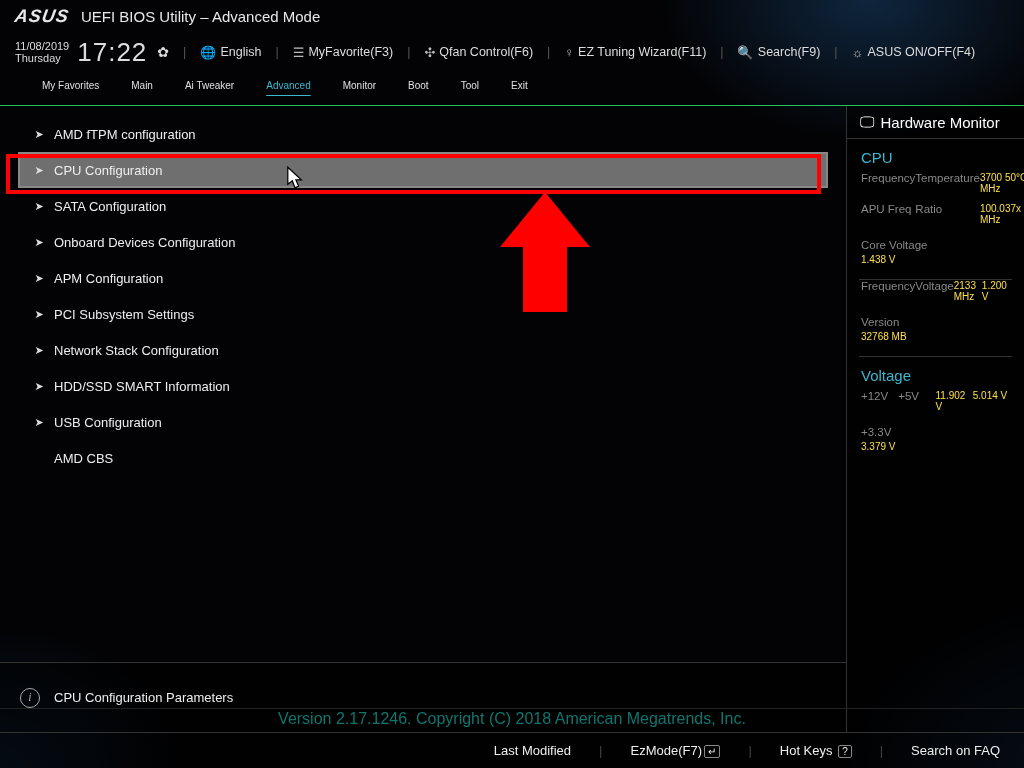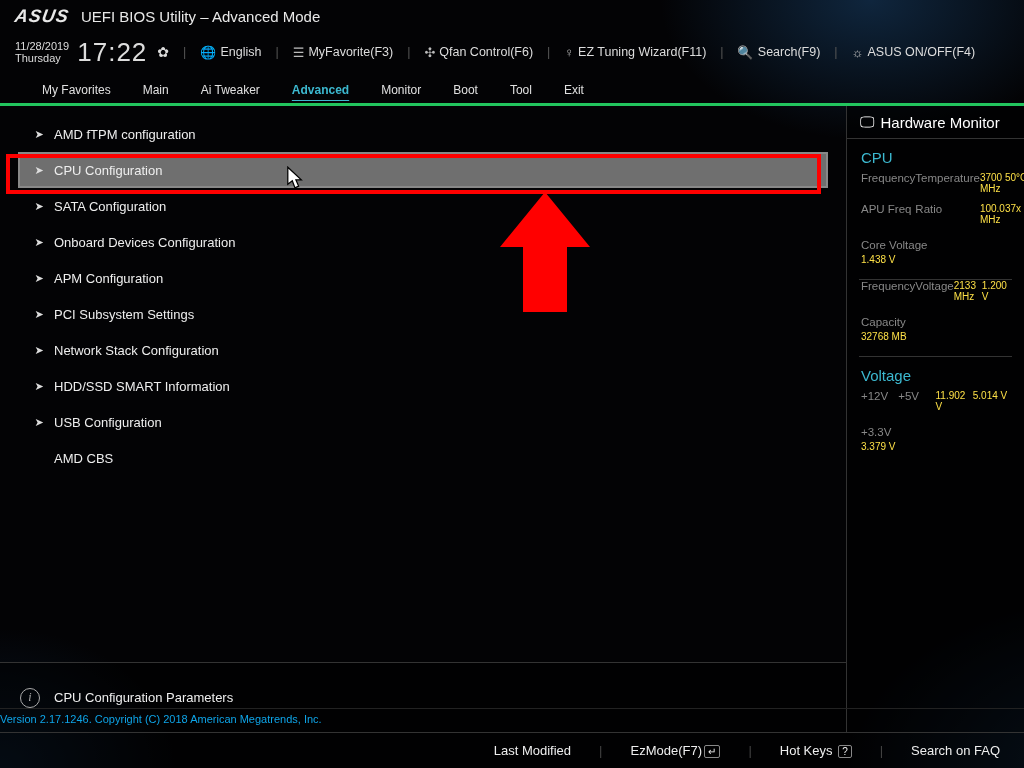--- a/index.html
+++ b/index.html
@@ -49,28 +49,28 @@
   .date { font-size: 11px; line-height: 1.1; }
   .clock { font-size: 26px; font-weight: 300; letter-spacing: 1px; }
   .gear { font-size: 14px; margin-left: 2px; }
   .sep { color: #555; }
   .tool { display: inline-flex; align-items: center; gap: 4px; cursor: pointer; }
   .tool .ic { font-size: 13px; color: #bbb; }
   
   .tabs {
     display: flex; align-items: flex-end;
     gap: 28px;
-    padding: 4px 30px 0 40px;
-    border-bottom: 3px solid #22c55e;
+    padding: 4px 30px 8px 40px;
+    border-bottom: 1px solid #22c55e;
     height: 34px;
-    font-size: 12px;
+    font-size: 10px;
     color: #e0e0e0;
   }
   .tab { padding: 6px 2px; cursor: pointer; }
-  .tab.active { color: #3cb8cf; text-decoration: underline; text-underline-offset: 6px; font-weight: bold; }
+  .tab.active { color: #3cb8cf; text-decoration: underline; text-underline-offset: 6px; }
   
   .body {
     position: absolute; top: 106px; bottom: 36px; left: 0; right: 0;
     display: flex;
   }
   
   .main { flex: 1; display: flex; flex-direction: column; position: relative; }
   .list { flex: 1; padding: 10px 18px 0 18px; overflow: hidden; }
   .row {
     display: flex; align-items: center;
@@ -147,39 +147,39 @@
     color: #eee; font-size: 13px;
     background: rgba(0,0,0,0.5);
   }
   .footer .fsep { color: #444; }
   .footer .kbd {
     border: 1px solid #888; padding: 0 3px; font-size: 10px;
     border-radius: 2px; margin-left: 2px;
   }
   .version {
     position: absolute; bottom: 40px; left: 0; right: 0;
-    color: #0ea5e9; font-size: 11px;
+    text-align: center; color: #0f766e; font-size: 16px;
     height: 20px; line-height: 20px;
     border-top: 1px solid #222;
   }
 </style>
 </head>
 <body>
 <div class="bg"></div>
 <div class="root">
 
 <div class="titlebar">
   <span class="logo">ASUS</span>
   <span>UEFI BIOS Utility – Advanced Mode</span>
 </div>
 
 <div class="infostrip">
   <div class="datetime">
     <div class="date">
-      <div>11/28/2019</div>
+      <div>11/08/2019</div>
       <div>Thursday</div>
     </div>
     <div class="clock">17:22</div>
     <span class="gear">✿</span>
   </div>
   <span class="sep">|</span>
   <span class="tool">
         <span class="ic">🌐</span>
         <span>English</span>
       </span>
@@ -305,21 +305,21 @@
     </div>
     <div class="hw-hr"></div>
 
     <div class="hw-grid">
       <div class="hw-label">Frequency</div>
       <div class="hw-label">Voltage</div>
       <div class="hw-val">2133 MHz</div>
       <div class="hw-val">1.200 V</div>
     </div>
     <div class="hw-grid single">
-      <div class="hw-label">Capacity</div>
+      <div class="hw-label">Version</div>
       <div class="hw-val">32768 MB</div>
     </div>
     <div class="hw-hr"></div>
 
     <div class="hw-sec-title">Voltage</div>
     <div class="hw-grid">
       <div class="hw-label">+12V</div>
       <div class="hw-label">+5V</div>
       <div class="hw-val">11.902 V</div>
       <div class="hw-val">5.014 V</div>

